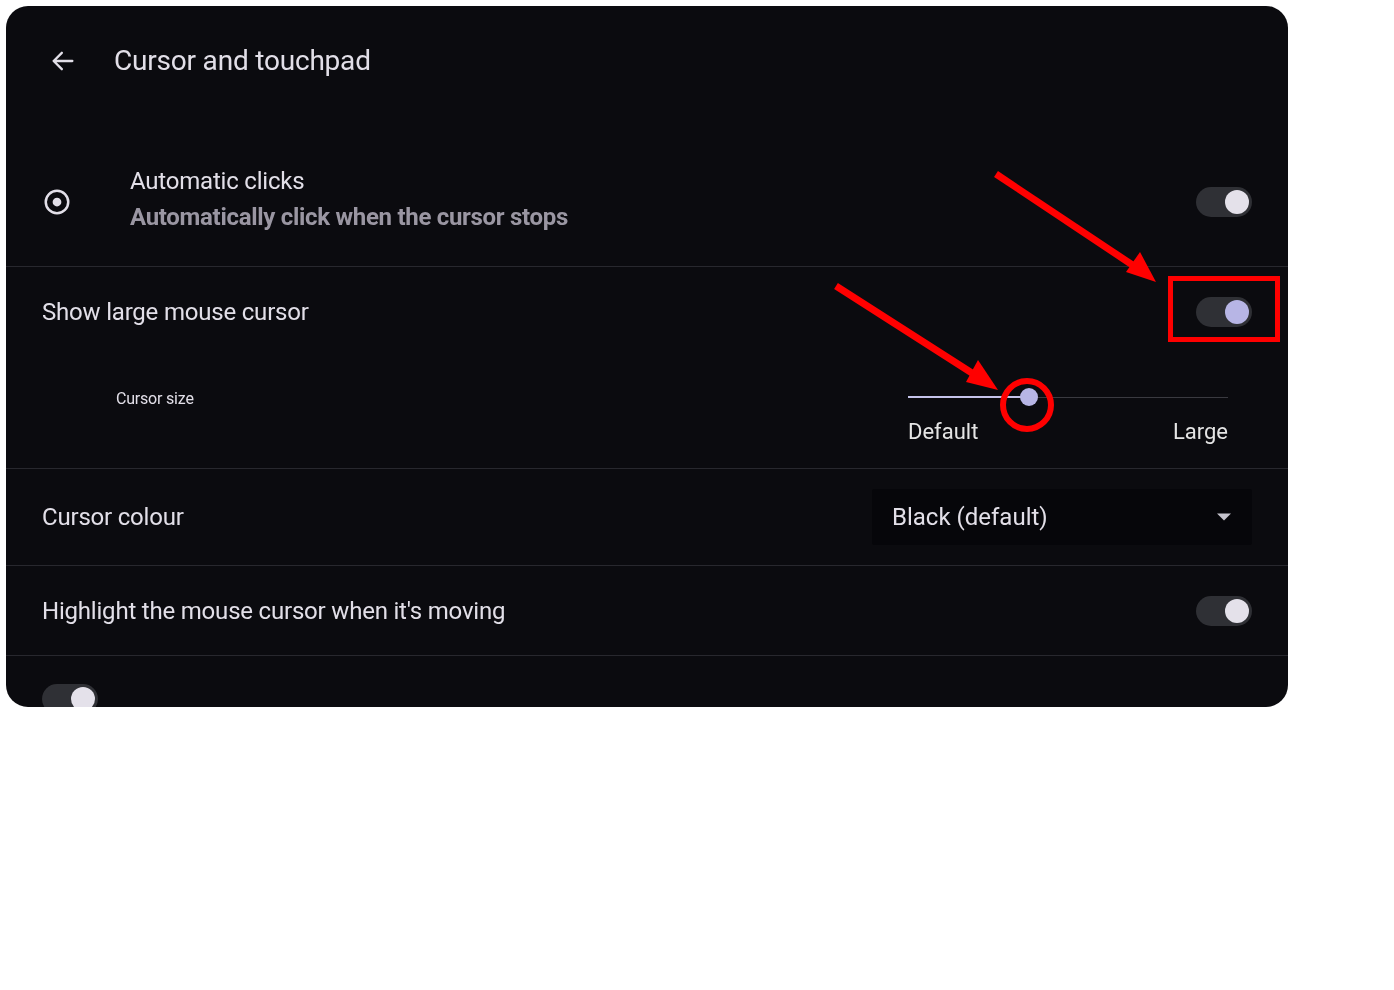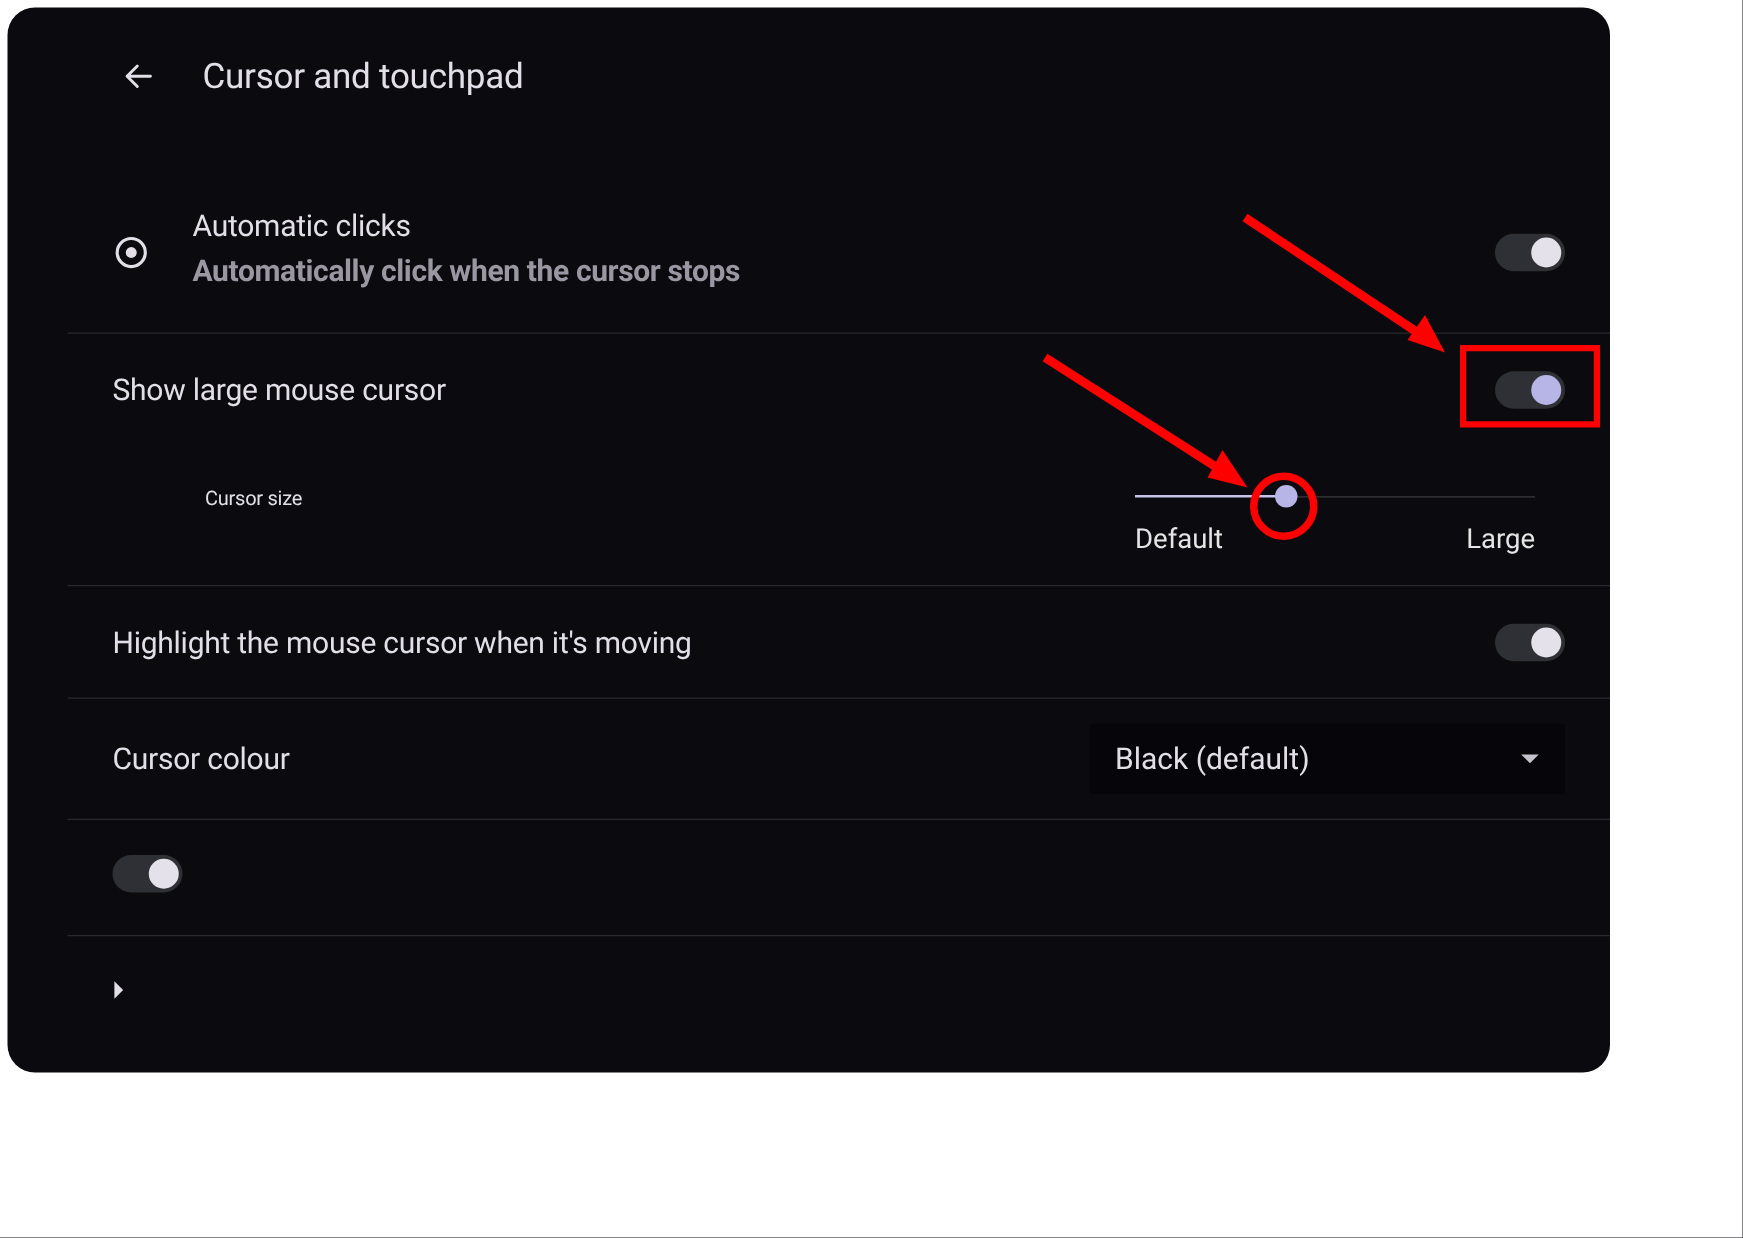--- a/index.html
+++ b/index.html
@@ -7,26 +7,25 @@
       padding: 0;
       box-sizing: border-box;
       font-family: -apple-system, BlinkMacSystemFont, 'Segoe UI', Roboto, sans-serif;
     }
     body {
       background: #fff;
       padding: 6px;
     }
     .screen {
       width: 1282px;
-      height: 852px;
+      height: 701px;
       background: #0b0b0f;
       border-radius: 22px;
       position: relative;
       overflow: hidden;
-      padding-left: 48px;
     }
     .header {
       display: flex;
       align-items: center;
       padding: 38px 40px 30px 42px;
     }
     .back-arrow {
       width: 30px;
       height: 30px;
       display: flex;
@@ -69,21 +68,21 @@
     .row-subtitle {
       font-size: 24px;
       color: #9a96a2;
       letter-spacing: -0.3px;
       line-height: 1.55;
       font-weight: bold;
     }
     .row-with-icon {
       display: flex;
       align-items: center;
-      gap: 34px;
+      gap: 58px;
       justify-content: space-between;
     }
     .row-icon {
       width: 30px;
       height: 30px;
       display: flex;
       align-items: center;
       justify-content: center;
     }
     .toggle {
@@ -263,41 +262,41 @@
           <div class="slider-line-empty"></div>
           <div class="slider-thumb"></div>
         </div>
         <div class="slider-labels">
           <span>Default</span>
           <span>Large</span>
         </div>
       </div>
     </div>
 
-    <div class="row">
-      <div class="row-text">
-        <div class="row-title">Highlight the mouse cursor when it's moving</div>
-      </div>
-      <div class="toggle">
-        <div class="toggle-thumb"></div>
-      </div>
-    </div>
-
     <div class="row row-cursor-colour">
       <div class="row-text">
         <div class="row-title">Cursor colour</div>
       </div>
       <div class="select">
         <span class="select-value">Black (default)</span>
         <svg width="16" height="10" viewBox="0 0 16 10">
           <path d="M1 1.5L8 8.5L15 1.5" fill="#c5c3cd"></path>
         </svg>
       </div>
     </div>
 
+    <div class="row">
+      <div class="row-text">
+        <div class="row-title">Highlight the mouse cursor when it's moving</div>
+      </div>
+      <div class="toggle">
+        <div class="toggle-thumb"></div>
+      </div>
+    </div>
+
     <div class="row row-nav-buttons">
       <div class="toggle">
         <div class="toggle-thumb"></div>
       </div>
     </div>
 
     <div class="row no-border">
       <div class="chevron-right">
         <svg width="10" height="16" viewBox="0 0 10 16">
           <path d="M1.5 1L8.5 8L1.5 15" fill="#e2dfe8"></path>

